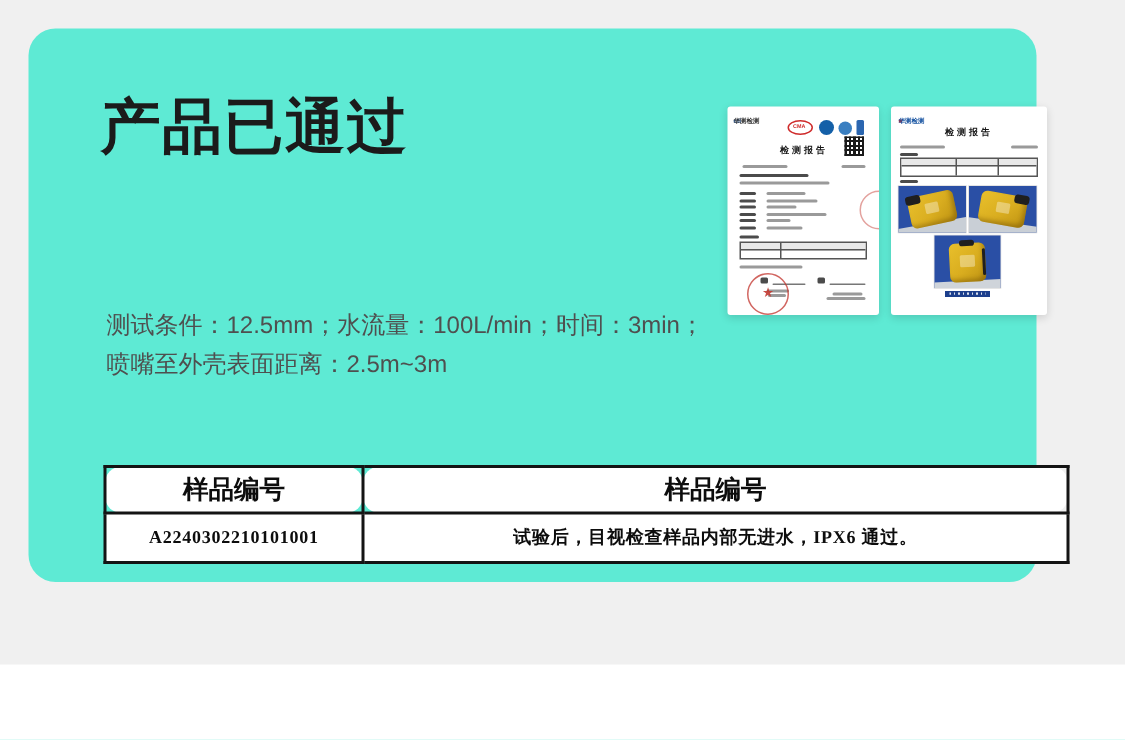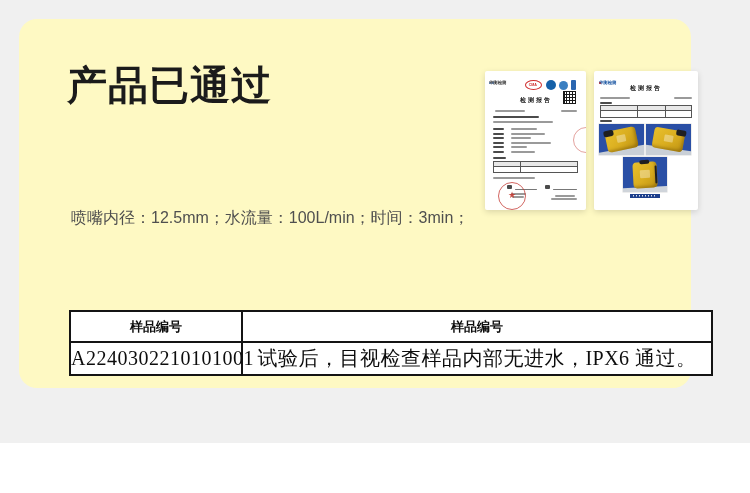--- a/index.html
+++ b/index.html
@@ -1,29 +1,29 @@
 <!DOCTYPE html>
 <html><head>
 <meta charset="utf-8">
 <style>
   * { margin:0; padding:0; box-sizing:border-box; }
   html,body { width:750px; height:493px; background:#ffffff; font-family:"Liberation Sans","DejaVu Sans",sans-serif; }
   .stage { position:relative; width:750px; height:493px; overflow:hidden; background:#ffffff; }
   .gray-band { position:absolute; left:0; top:0; width:750px; height:443px; background:#f0f0f0; }
-  .card { position:absolute; left:19px; top:19px; width:672px; height:369px; background:#fef9c3; border-radius:18px; }
+  .card { position:absolute; left:19px; top:19px; width:672px; height:369px; background:#5eead4; border-radius:18px; }
 
   .hero-title { position:absolute; left:48px; top:38px; font-size:40px; line-height:56px; font-weight:800; color:#1b1b1b; letter-spacing:1px; }
 
   .conditions { position:absolute; left:52px; top:186px; font-size:16px; line-height:26px; color:#4f4f4f; }
 
   table.result-table { position:absolute; left:50px; top:291px; width:644px; border-collapse:collapse;
     font-family:"Liberation Serif","DejaVu Serif",serif; color:#0d0d0d; table-layout:fixed; }
   .result-table th, .result-table td { border:2px solid #141414; text-align:center; vertical-align:middle; background:#fff; }
-  .result-table th { height:31px; font-size:13px; font-weight:bold; }
-  .result-table td { height:33px; font-size:20px; letter-spacing:0.5px; }
+  .result-table th { height:31px; font-size:17px; font-weight:bold;border-radius:11px; }
+  .result-table td { height:33px; font-size:12px; letter-spacing:0.5px;font-weight:bold; }
   .result-table .col-id { width:172px; }
 
   
   .cert { position:absolute; top:52px; height:139px; background:#ffffff; border-radius:2px;
           box-shadow:0 2px 6px rgba(0,0,0,0.14); overflow:hidden; }
   .cert1 { left:466px; width:101px; }
   .cert2 { left:575px; width:104px; }
   .cert * { position:absolute; }
 
   .tiny { font-size:6px; line-height:6px; white-space:nowrap; }
@@ -70,21 +70,22 @@
 <div class="stage">
   <div class="gray-band"></div>
 
   <div class="card">
 
     <div class="hero-title">
       <div>产品已通过</div>
     </div>
 
     <div class="conditions">
-      <div>喷嘴内径：12.5mm；水流量：100L/min；时间：3min；</div>
+      <div>测试条件：12.5mm；水流量：100L/min；时间：3min；</div>
+      <div>喷嘴至外壳表面距离：2.5m~3m</div>
     </div>
 
     <table class="result-table">
       <thead>
         <tr>
           <th class="col-id">样品编号</th>
           <th>样品编号</th>
         </tr>
       </thead>
       <tbody>

